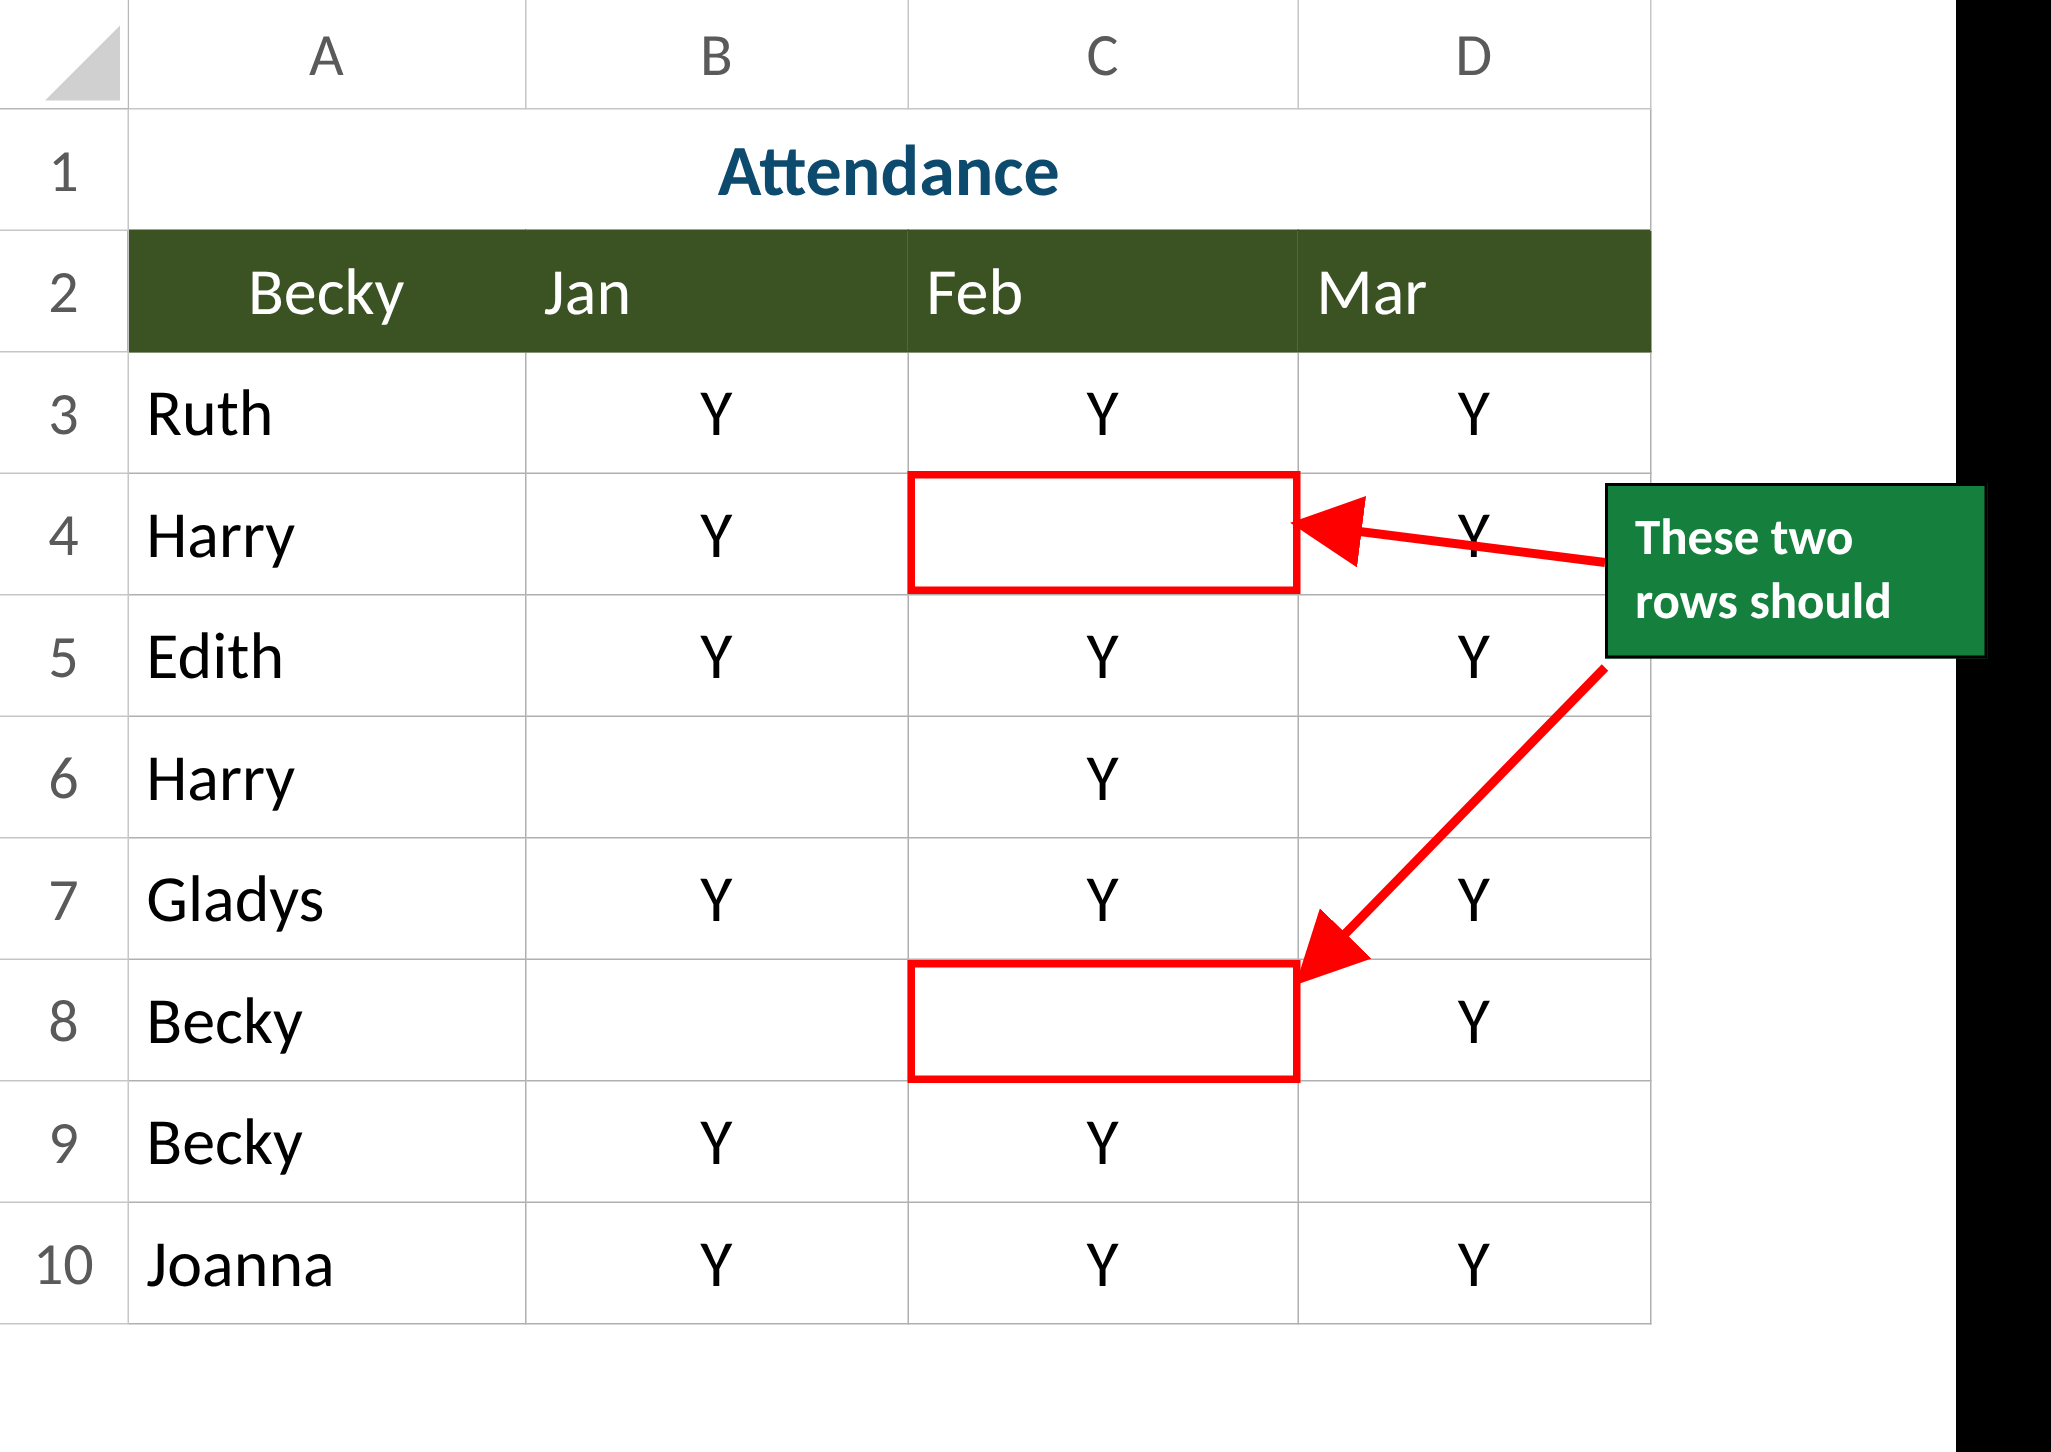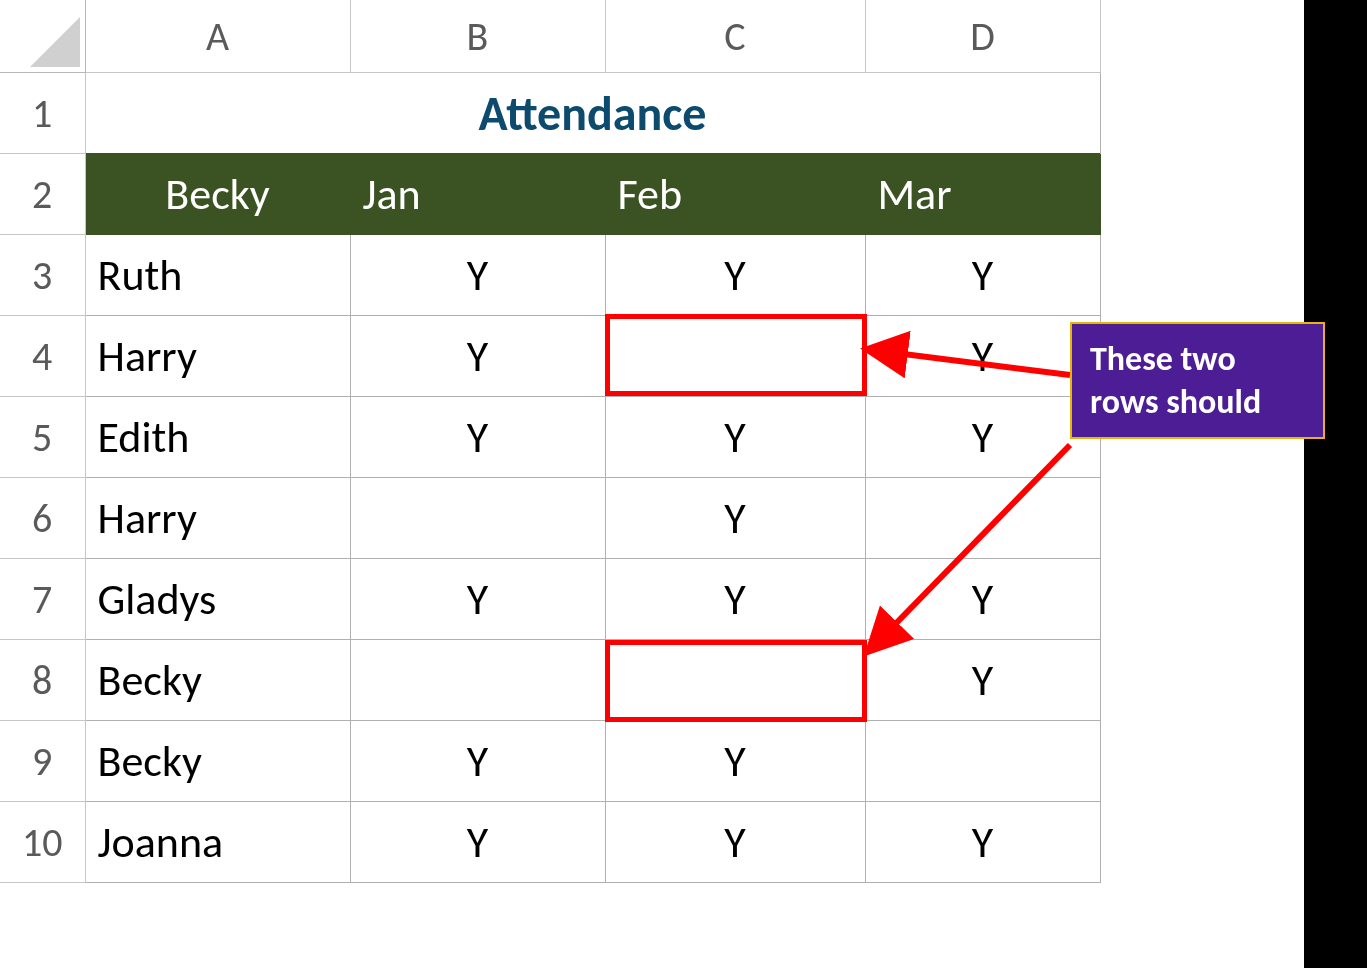--- a/index.html
+++ b/index.html
@@ -113,27 +113,27 @@
   .redbox {
     position: absolute;
     border: 5px solid #ff0000;
     box-sizing: border-box;
     pointer-events: none;
   }
 
   
   .callout {
     position: absolute;
-    background: #4c1d95;
+    background: #15803d;
     color: #ffffff;
     font-size: 34px;
     line-height: 1.25;
     font-weight: bold;
     padding: 14px 18px;
-    border: 2px solid #eab308;
+    border: 2px solid #000000;
     font-family: "Calibri", Arial, sans-serif;
   }
 
   svg.arrows {
     position: absolute;
     top: 0;
     left: 0;
     width: 1367px;
     height: 968px;
     pointer-events: none;

